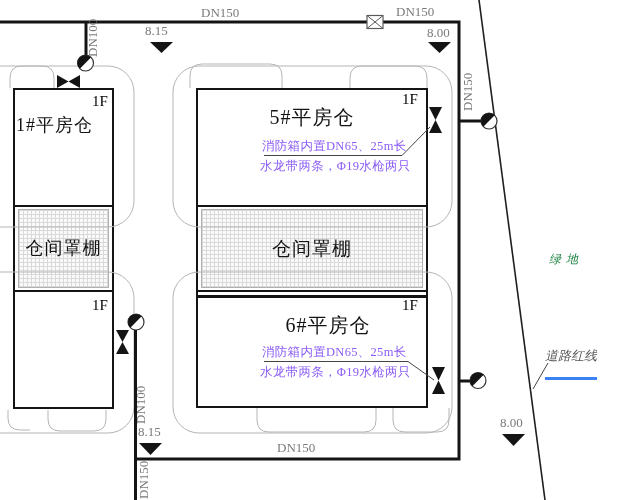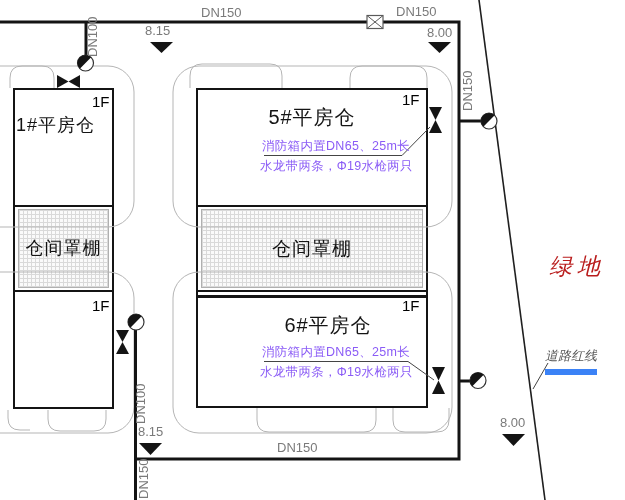--- a/index.html
+++ b/index.html
@@ -1,40 +1,40 @@
 <!DOCTYPE html>
 <html><head>
 <meta charset="utf-8">
 <style>
   * { box-sizing: border-box; margin: 0; padding: 0; }
   html,body { width:625px; height:500px; overflow:hidden; background:#ffffff; }
   #canvas { position:relative; width:625px; height:500px; background:#ffffff;
-            font-family:Liberation Sans, sans-serif; }
+            font-family:Liberation Serif, serif; }
   .layer { position:absolute; left:0; top:0; }
   .lbl { position:absolute; white-space:nowrap; color:#7a7a7a; font-size:13px; line-height:1.05; }
   .vlabel { position:absolute; white-space:nowrap; color:#7a7a7a; font-size:13px; line-height:1;
             transform:rotate(-90deg); transform-origin:0 0; }
   .cjk { position:absolute; white-space:nowrap; color:#141414; letter-spacing:1px; }
   .bname { font-size:19px; }
   .bname-sm { font-size:18px; }
   .floor { position:absolute; white-space:nowrap; color:#000000; font-size:15px; }
   .note { position:absolute; white-space:nowrap; color:#8b5cf6; font-size:12.5px; letter-spacing:0.3px; }
   .ctr { text-align:center; }
   .bld { position:absolute; background:#ffffff; border:2.5px solid #141414; }
   .canopy-strip { position:absolute; background:#ffffff;
                   border-top:2.5px solid #141414; border-bottom:2.5px solid #141414; }
   .hatch { position:absolute; border:1px solid #b0b0b0; background-color:#fafafa;
            background-image:
              repeating-linear-gradient(0deg,  #d9d9d9 0px, #d9d9d9 1px, transparent 1px, transparent 4px),
              repeating-linear-gradient(90deg, #d9d9d9 0px, #d9d9d9 1px, transparent 1px, transparent 4px); }
   .hline { position:absolute; background:#141414; height:2.5px; }
-  .green { position:absolute; white-space:nowrap; color:#b91c1c; font-size:23px;
+  .green { position:absolute; white-space:nowrap; color:#15803d; font-size:12px;
            font-style:italic; letter-spacing:5px; }
   .roadlbl { position:absolute; white-space:nowrap; color:#555555; font-size:13px;
-             font-style:italic; border-bottom:6px solid #3b82f6; padding-bottom:4px; }
+             font-style:italic; border-bottom:3px solid #3b82f6; padding-bottom:12px; }
 </style>
 </head>
 <body>
 
 <div id="canvas">
 
   <div class="bld" style="left:13px; top:88px; width:101px; height:321px;"></div>
   <div class="bld" style="left:196px; top:88px; width:232px; height:320px;"></div>
 
   <div class="canopy-strip" style="left:15px; top:205px; width:97px; height:87px;"></div>

